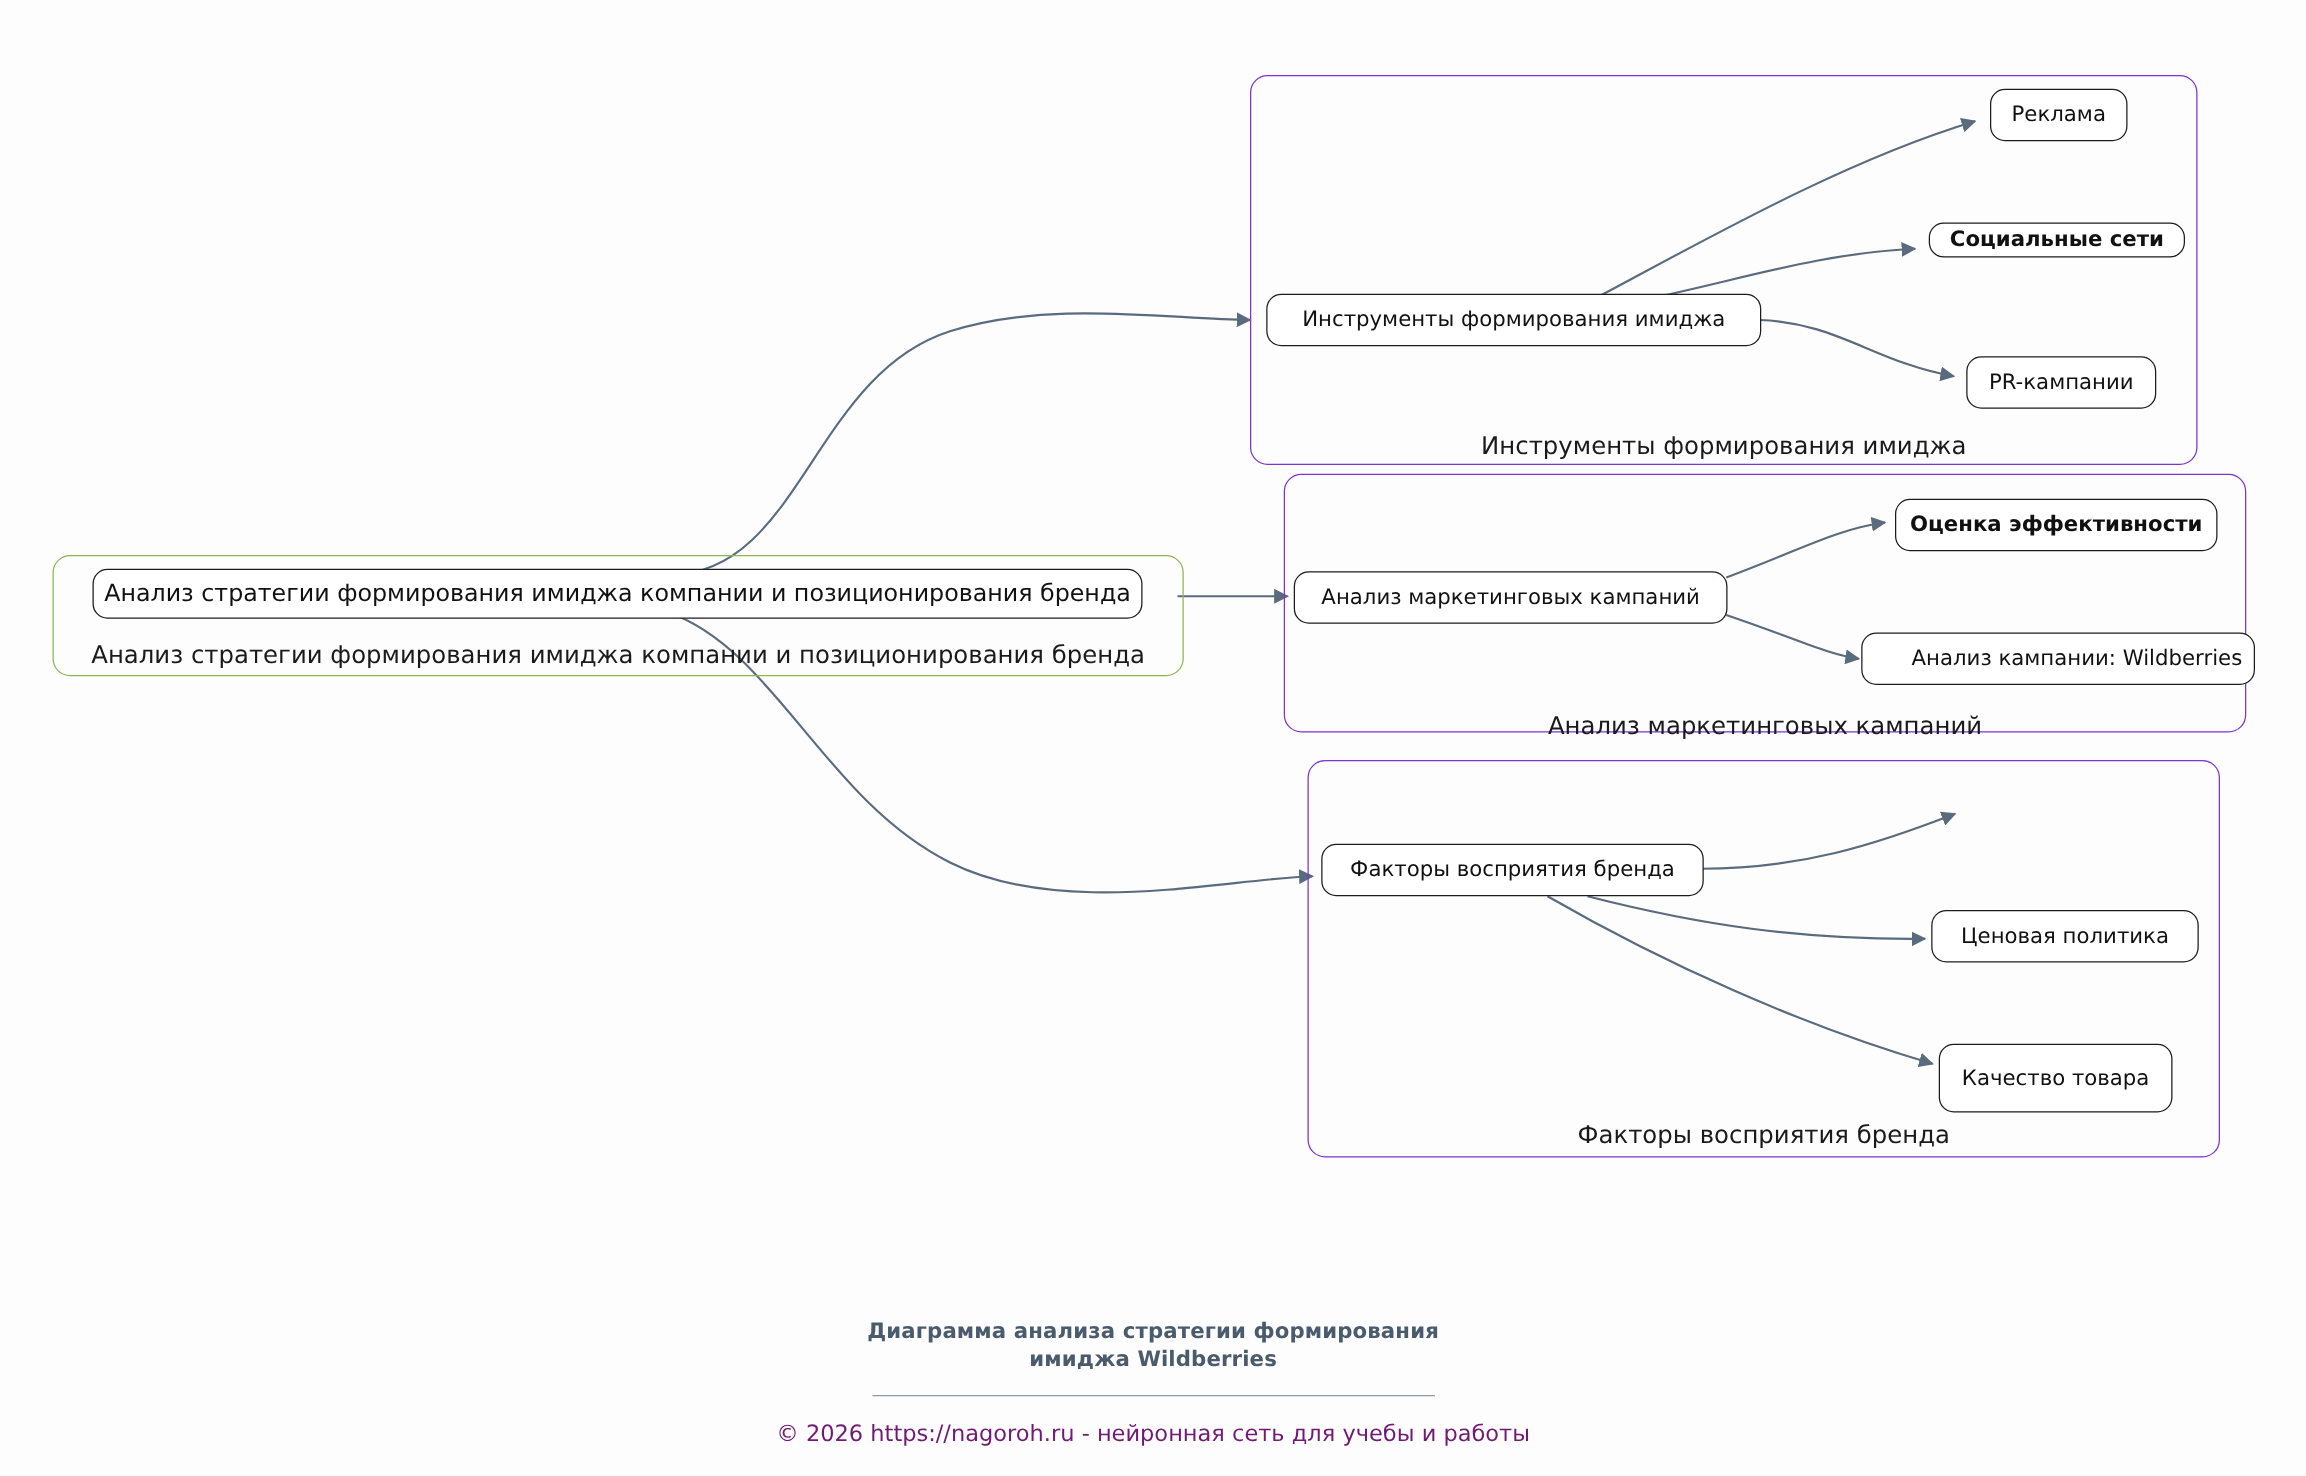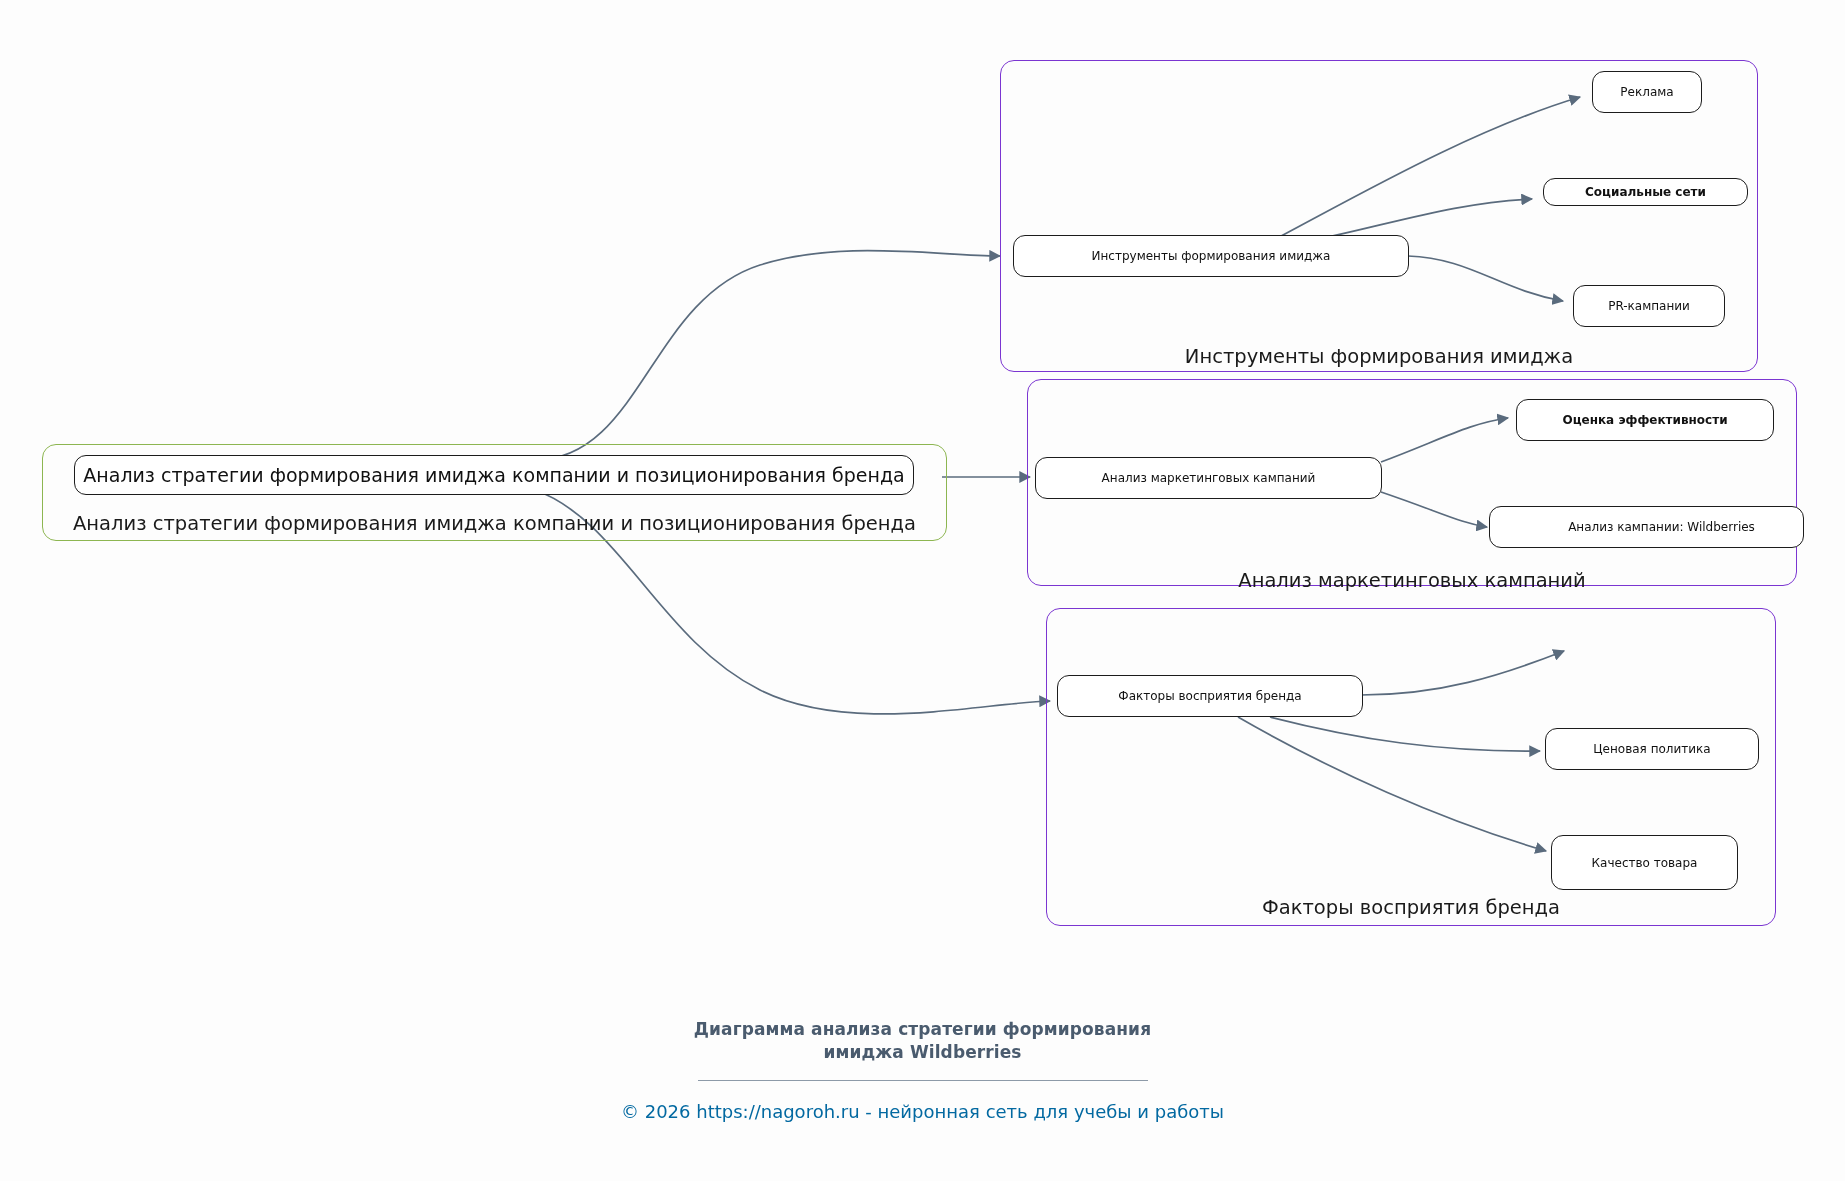--- a/index.html
+++ b/index.html
@@ -72,21 +72,21 @@
   
   .node {
     position: absolute;
     box-sizing: border-box;
     border: 1.6px solid #1c1c1c;
     border-radius: 12px;
     background: #ffffff;
     display: flex;
     align-items: center;
     justify-content: center;
-    font-size: 12px;
+    font-size: 17px;
     color: #111111;
     white-space: nowrap;
     padding: 0 14px;
   }
   .node.root-node {
     font-size: 19px;
   }
 
   
   #footer {
@@ -94,31 +94,32 @@
     left: 0;
     right: 0;
     text-align: center;
   }
   .footer-title {
     font-size: 17px;
     font-weight: bold;
     color: #4a5b6e;
     line-height: 1.35;
     letter-spacing: 0.1px;
+    margin-top: 36px;
   }
   .footer-rule {
     width: 450px;
     height: 0;
     border-top: 1.4px solid #8d9aa8;
     margin: 16px auto 0 auto;
   }
   .footer-credit {
     margin-top: 20px;
     font-size: 18px;
-    color: #0369a1;
+    color: #701a75;
   }
 </style>
 </head>
 <body>
 
 <div id="canvas">
 
   <svg id="edges" viewBox="0 0 1845 1181" xmlns="http://www.w3.org/2000/svg">
     <defs>
       <marker id="arrow" viewBox="0 0 10 10" refX="9" refY="5" markerWidth="7" markerHeight="7" orient="auto-start-reverse">

